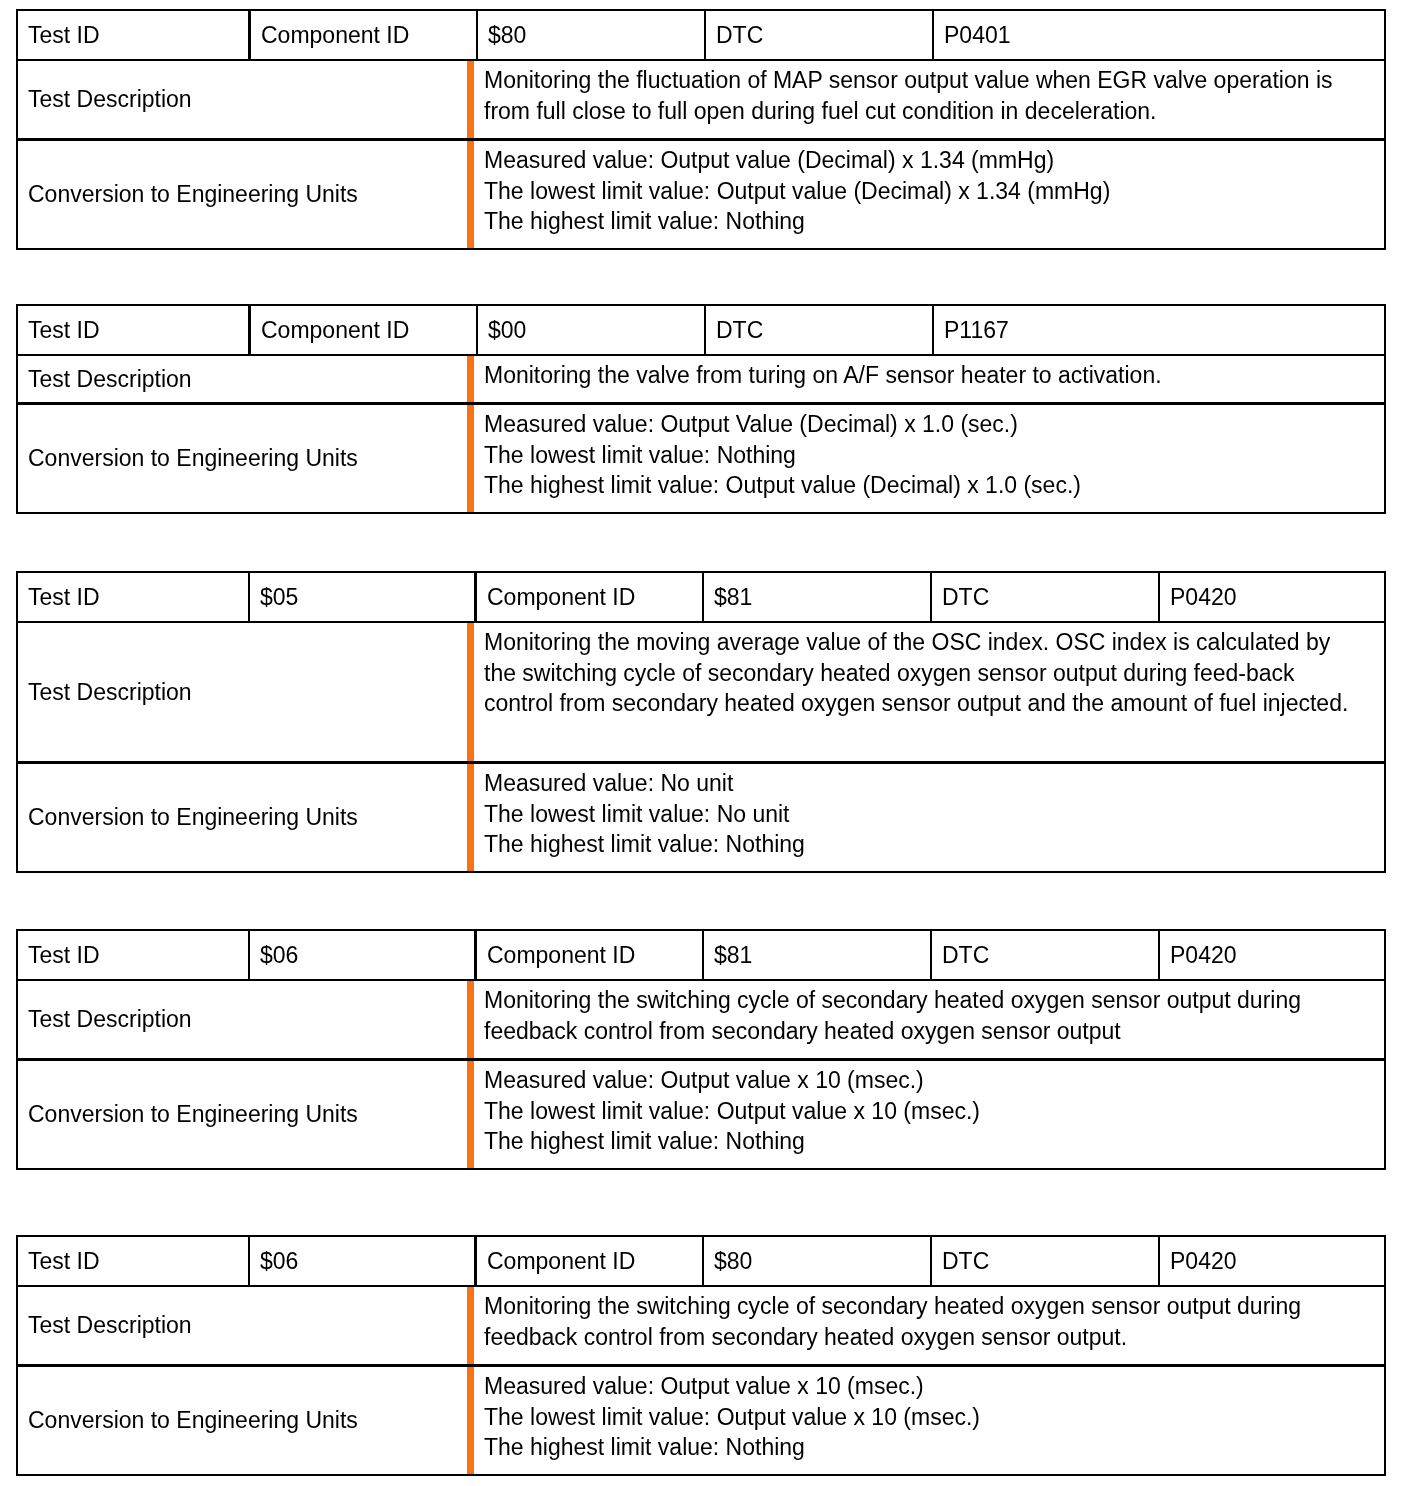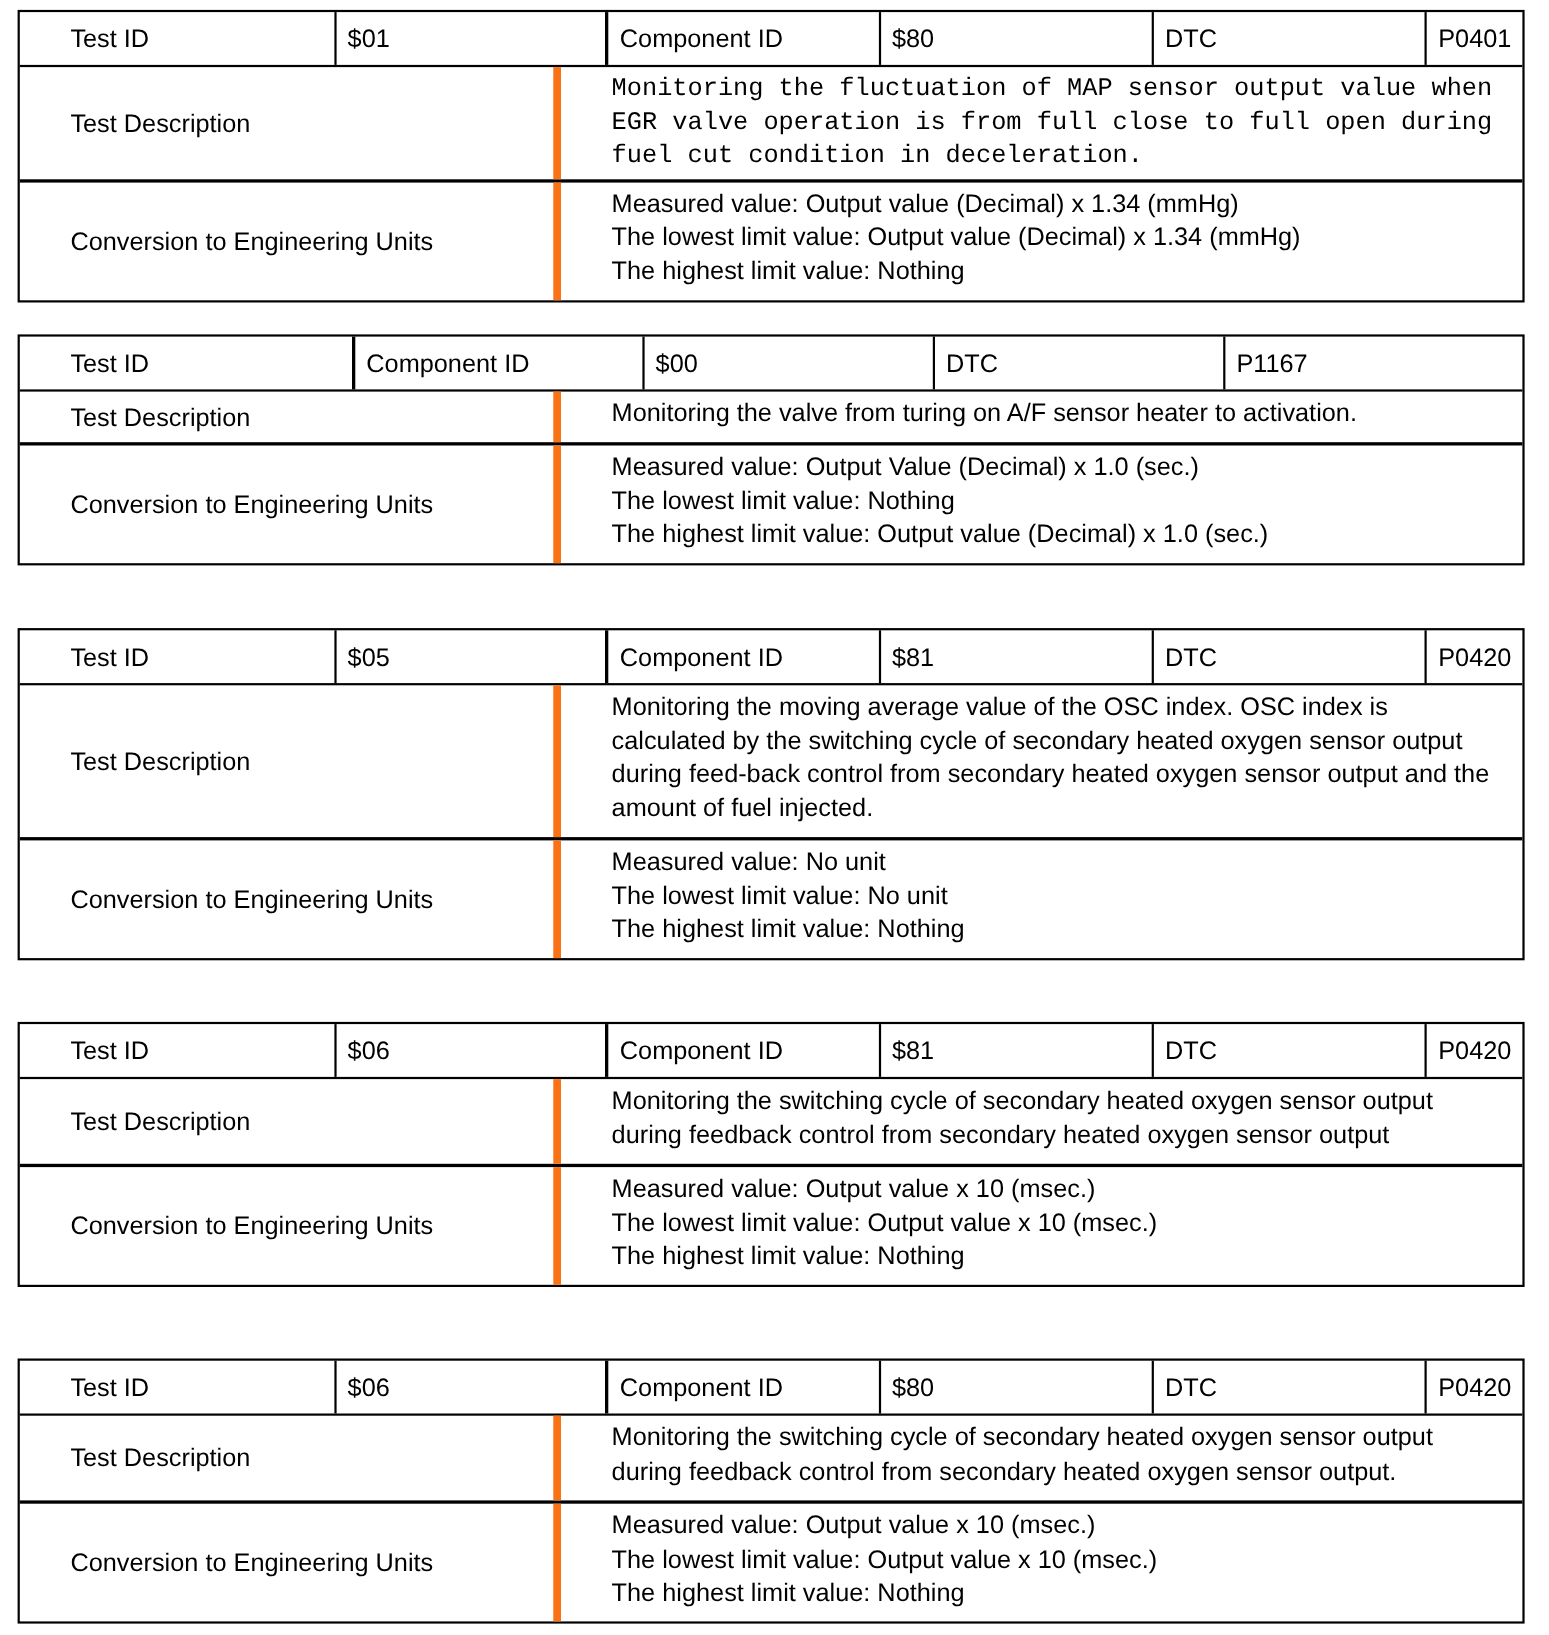--- a/index.html
+++ b/index.html
@@ -27,21 +27,20 @@
       display: flex;
       box-sizing: border-box;
     }
     .row + .row { border-top: 2px solid #000; }
     .row.conv { border-top-width: 3px; }
     .cell {
       box-sizing: border-box;
       padding: 0 10px;
       display: flex;
       align-items: center;
-      margin-left: 36px;
     }
     .hdr .cell { width: 228px; height: 48px; }
     .hdr .cell + .cell { border-left: 2px solid #000; }
     .hdr .cell.c3 { border-left-width: 3px; }
     .hdr .cell.c1 { width: 230px; }
     .hdr .cell.c2 { width: 226px; }
     .hdr .cell.c6 { flex: 1; }
     .lbl {
       width: 456px;
       border-right: 7px solid #f97316;
@@ -55,30 +54,29 @@
     }
     .val .ln { display: block; white-space: nowrap; }
     .val .para { display: block; }
   </style>
 </head>
 <body>
 
 <div class="block" style="top:9px;">
   <div class="row hdr">
     <div class="cell c1">Test ID</div>
-    <div class="cell c2">$01</div>
     <div class="cell c3">Component ID</div>
     <div class="cell c4">$80</div>
     <div class="cell c5">DTC</div>
     <div class="cell c6">P0401</div>
   </div>
   <div class="row" style="min-height:79px;">
     <div class="cell lbl">Test Description</div>
     <div class="cell val">
-      <span class="para" style="margin-right:8px;font-family:Liberation Mono, monospace;">Monitoring the fluctuation of MAP sensor output value when EGR valve operation is from full close to full open during fuel cut condition in deceleration.</span>
+      <span class="para" style="margin-right:8px;">Monitoring the fluctuation of MAP sensor output value when EGR valve operation is from full close to full open during fuel cut condition in deceleration.</span>
     </div>
   </div>
   <div class="row conv" style="min-height:110px;">
     <div class="cell lbl">Conversion to Engineering Units</div>
     <div class="cell val">
       <span class="ln">Measured value: Output value (Decimal) x 1.34 (mmHg)</span>
       <span class="ln">The lowest limit value: Output value (Decimal) x 1.34 (mmHg)</span>
       <span class="ln">The highest limit value: Nothing</span>
     </div>
   </div>

